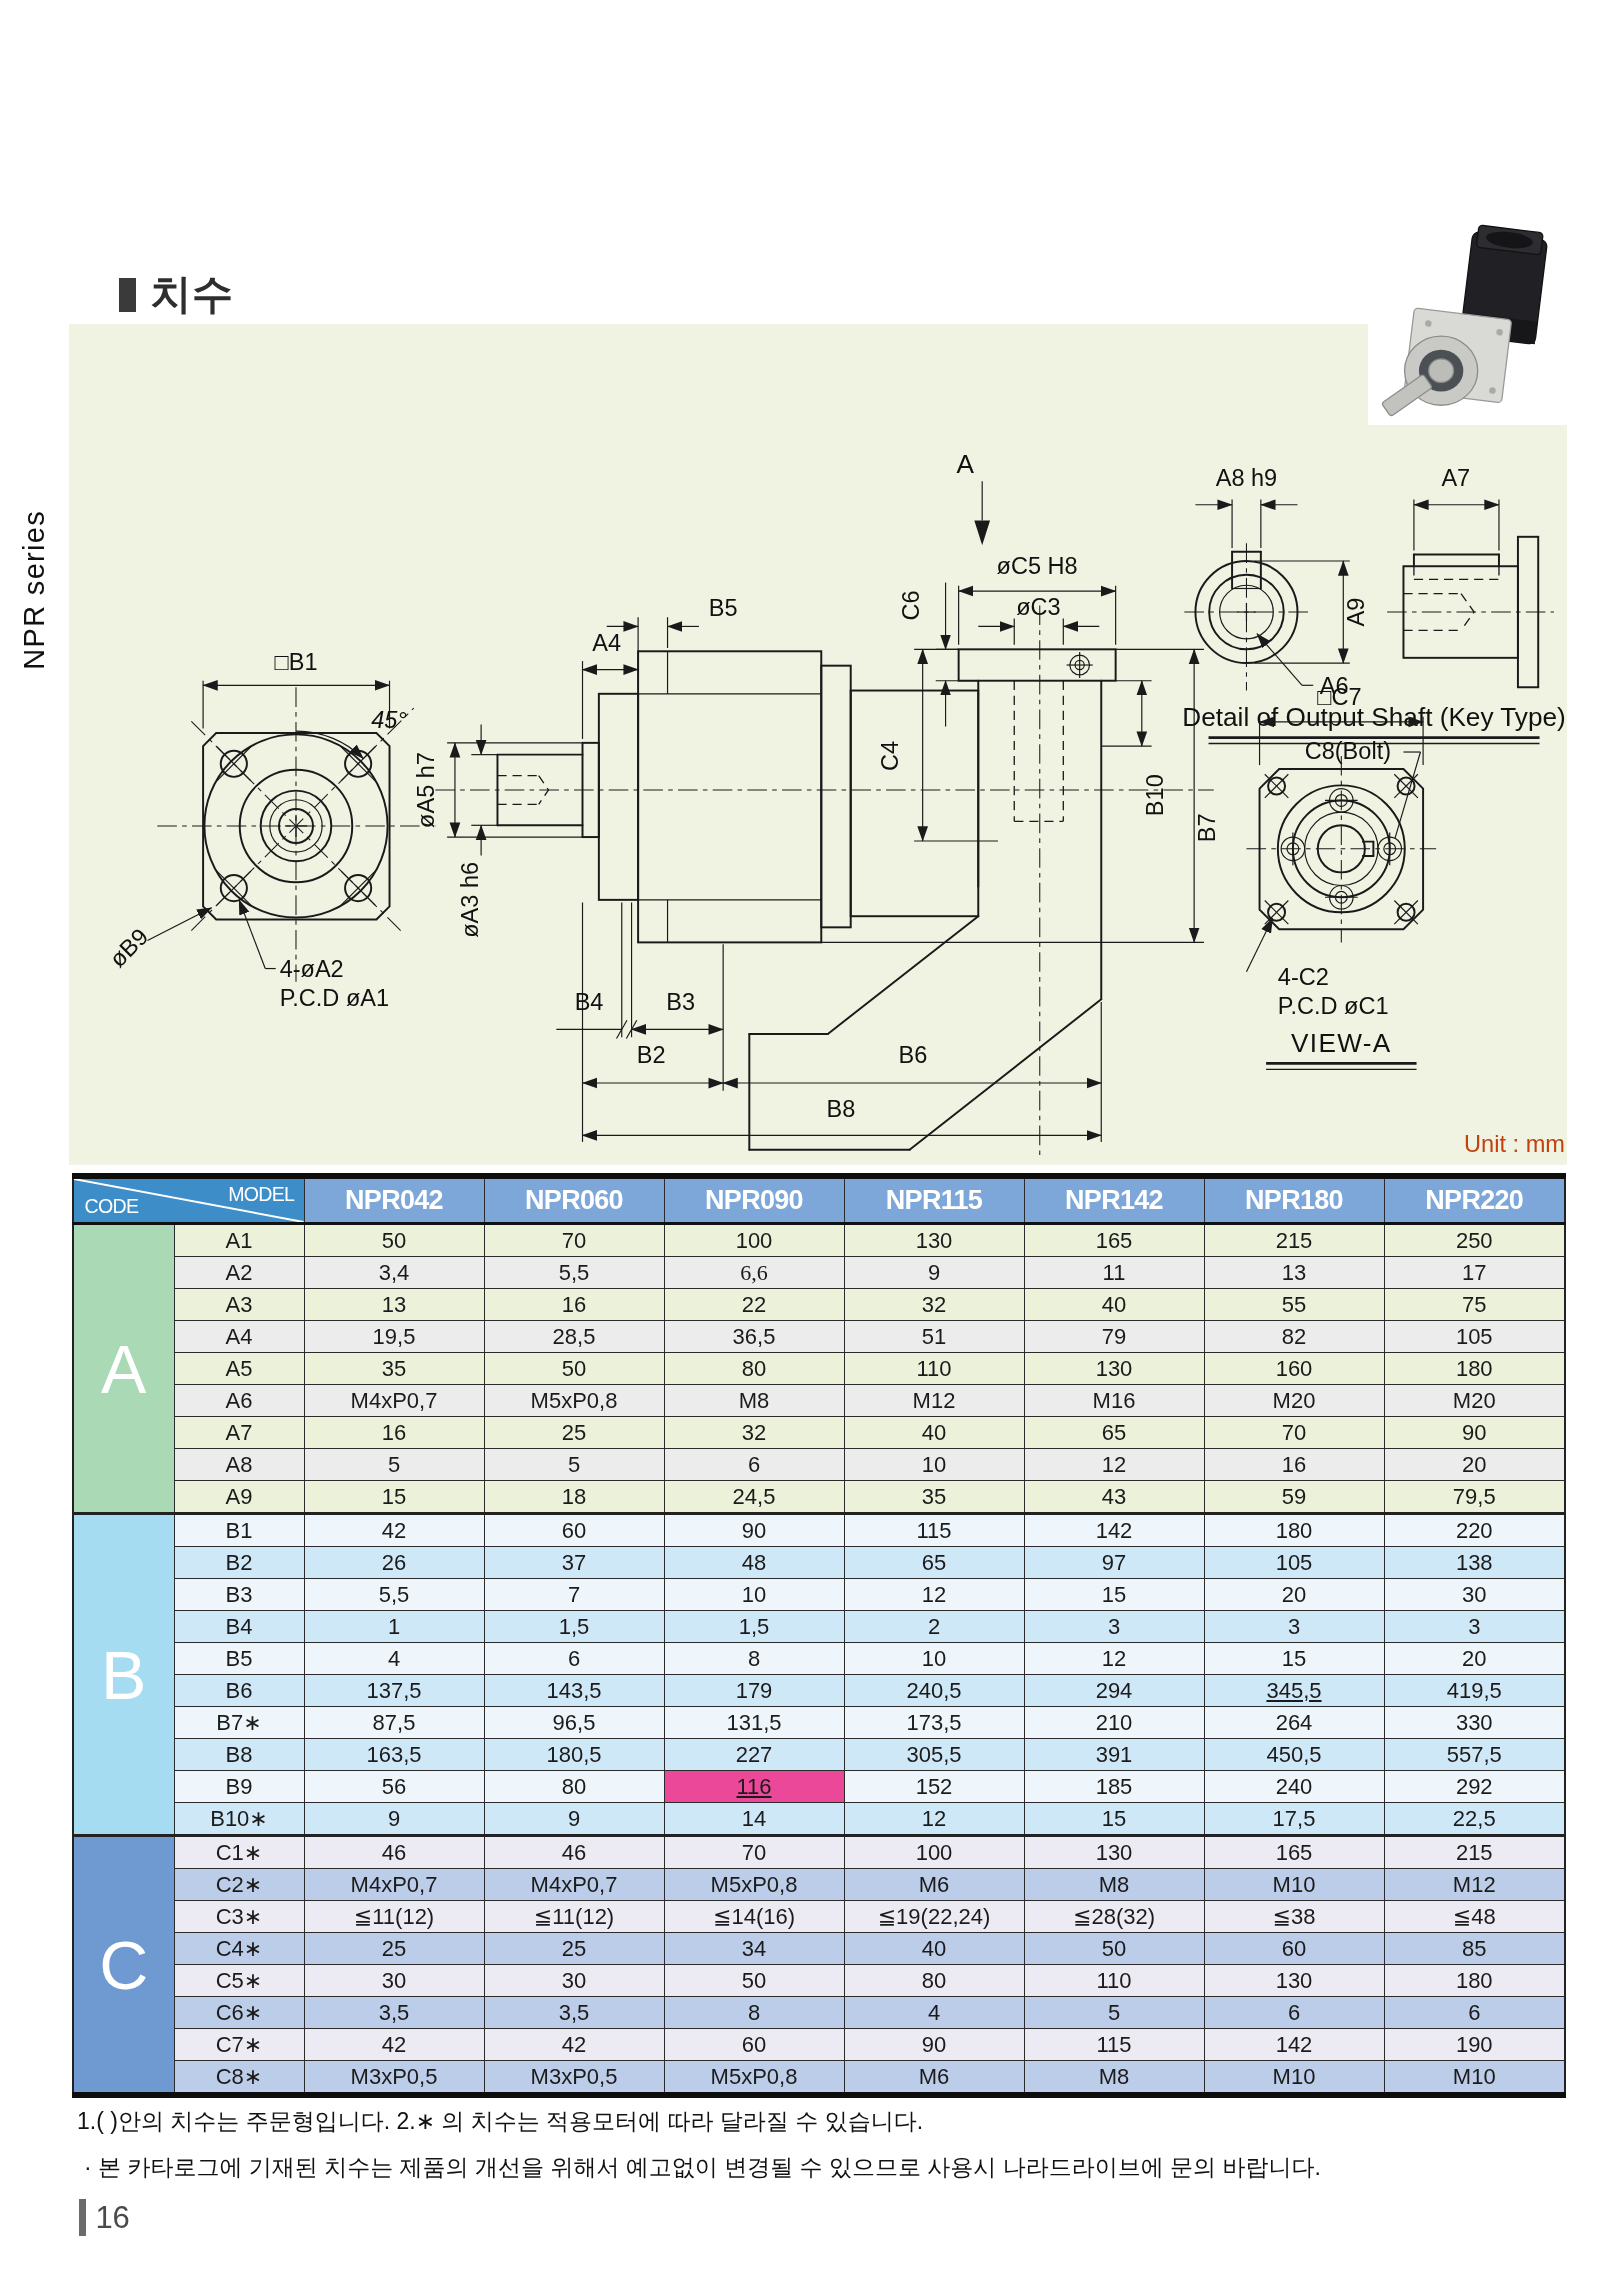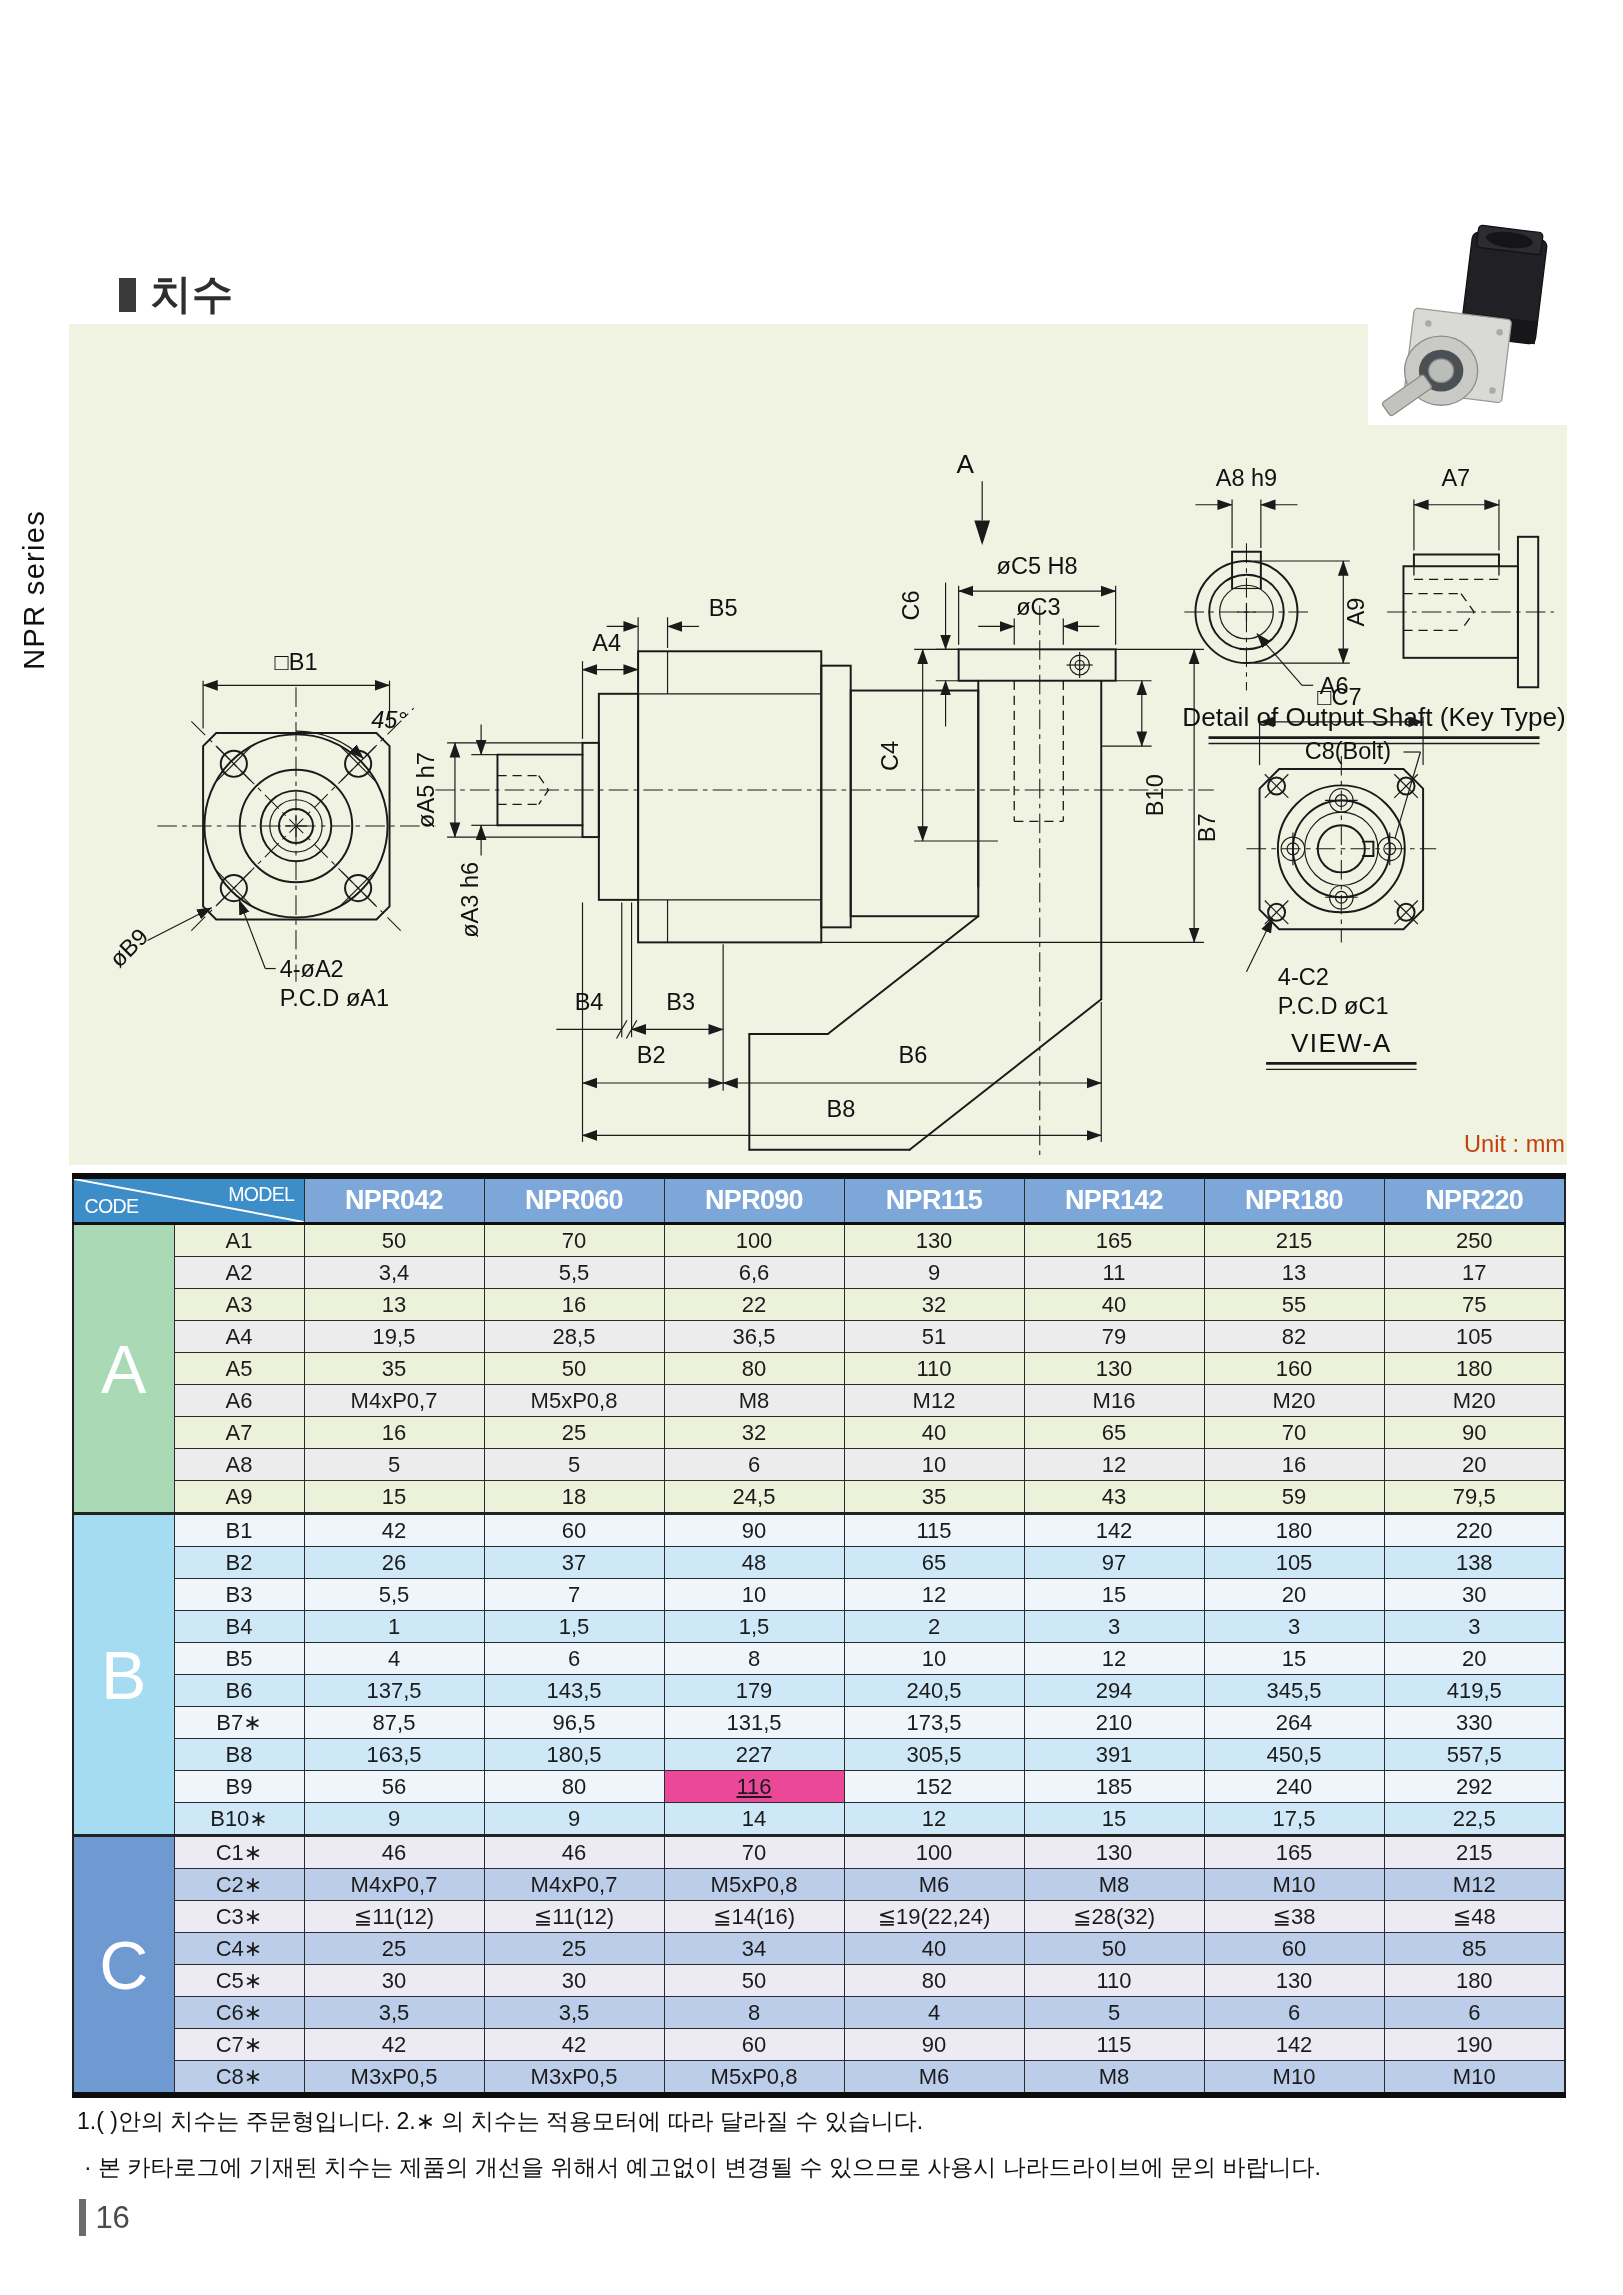--- a/index.html
+++ b/index.html
@@ -410,21 +410,21 @@
         <td style="background-color: rgb(236, 241, 218);">100</td>
         <td style="background-color: rgb(236, 241, 218);">130</td>
         <td style="background-color: rgb(236, 241, 218);">165</td>
         <td style="background-color: rgb(236, 241, 218);">215</td>
         <td style="background-color: rgb(236, 241, 218);">250</td>
       </tr>
       <tr>
         <td style="background-color: rgb(236, 236, 236);">A2</td>
         <td style="background-color: rgb(236, 236, 236);">3,4</td>
         <td style="background-color: rgb(236, 236, 236);">5,5</td>
-        <td style="background-color: rgb(236, 236, 236);">6,6</td>
+        <td style="background-color: rgb(236, 236, 236); font-family: Liberation Serif, serif;">6,6</td>
         <td style="background-color: rgb(236, 236, 236);">9</td>
         <td style="background-color: rgb(236, 236, 236);">11</td>
         <td style="background-color: rgb(236, 236, 236);">13</td>
         <td style="background-color: rgb(236, 236, 236);">17</td>
       </tr>
       <tr>
         <td style="background-color: rgb(236, 241, 218);">A3</td>
         <td style="background-color: rgb(236, 241, 218);">13</td>
         <td style="background-color: rgb(236, 241, 218);">16</td>
         <td style="background-color: rgb(236, 241, 218);">22</td>
@@ -544,21 +544,21 @@
         <td style="background-color: rgb(238, 246, 251);">15</td>
         <td style="background-color: rgb(238, 246, 251);">20</td>
       </tr>
       <tr>
         <td style="background-color: rgb(207, 232, 247);">B6</td>
         <td style="background-color: rgb(207, 232, 247);">137,5</td>
         <td style="background-color: rgb(207, 232, 247);">143,5</td>
         <td style="background-color: rgb(207, 232, 247);">179</td>
         <td style="background-color: rgb(207, 232, 247);">240,5</td>
         <td style="background-color: rgb(207, 232, 247);">294</td>
-        <td style="background-color: rgb(207, 232, 247);">345,5</td>
+        <td style="background-color: rgb(207, 232, 247); text-decoration: underline;">345,5</td>
         <td style="background-color: rgb(207, 232, 247);">419,5</td>
       </tr>
       <tr>
         <td style="background-color: rgb(238, 246, 251);">B7∗</td>
         <td style="background-color: rgb(238, 246, 251);">87,5</td>
         <td style="background-color: rgb(238, 246, 251);">96,5</td>
         <td style="background-color: rgb(238, 246, 251);">131,5</td>
         <td style="background-color: rgb(238, 246, 251);">173,5</td>
         <td style="background-color: rgb(238, 246, 251);">210</td>
         <td style="background-color: rgb(238, 246, 251);">264</td>

